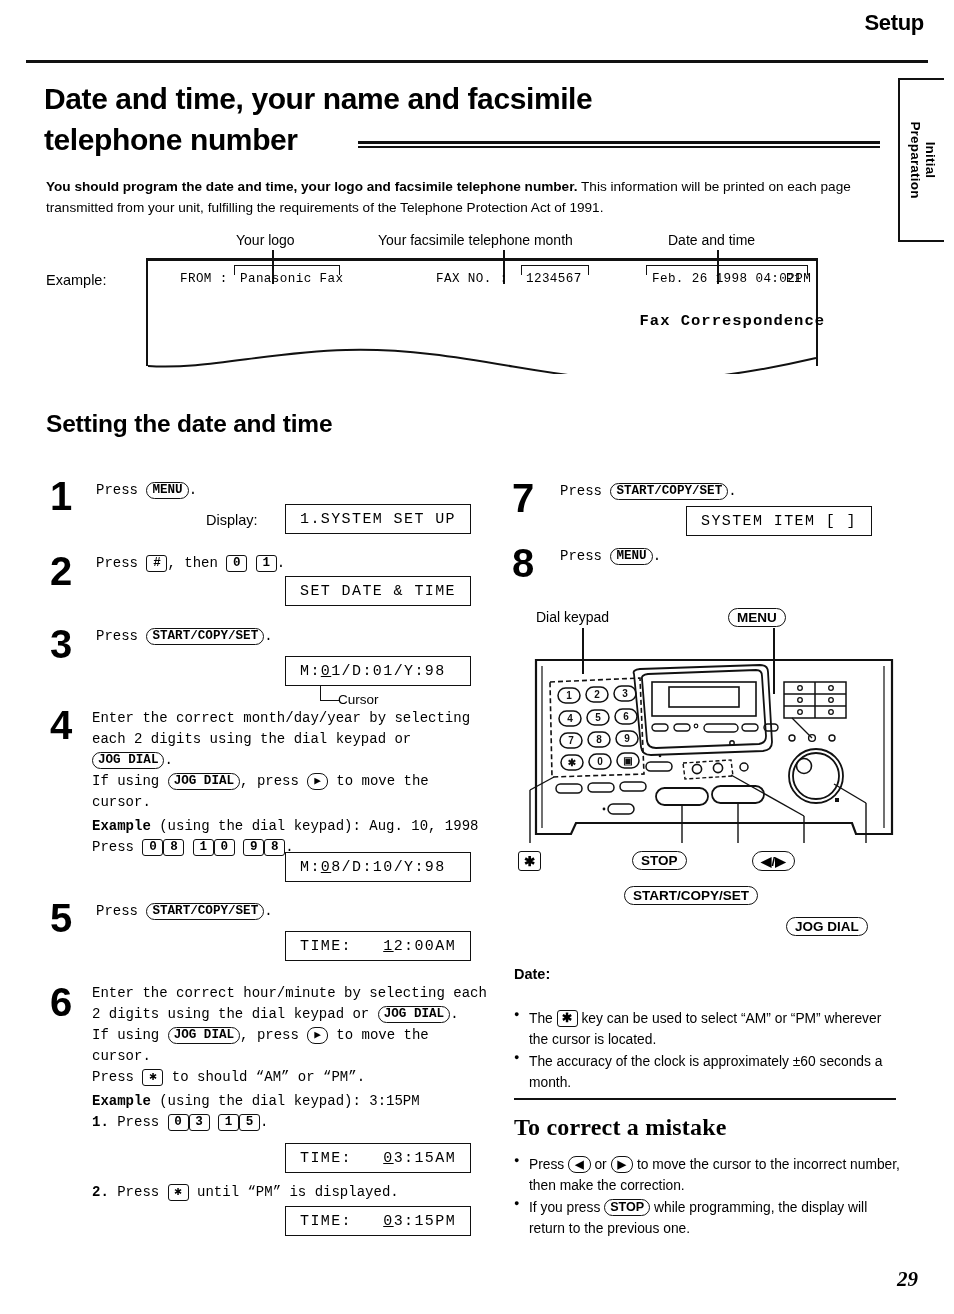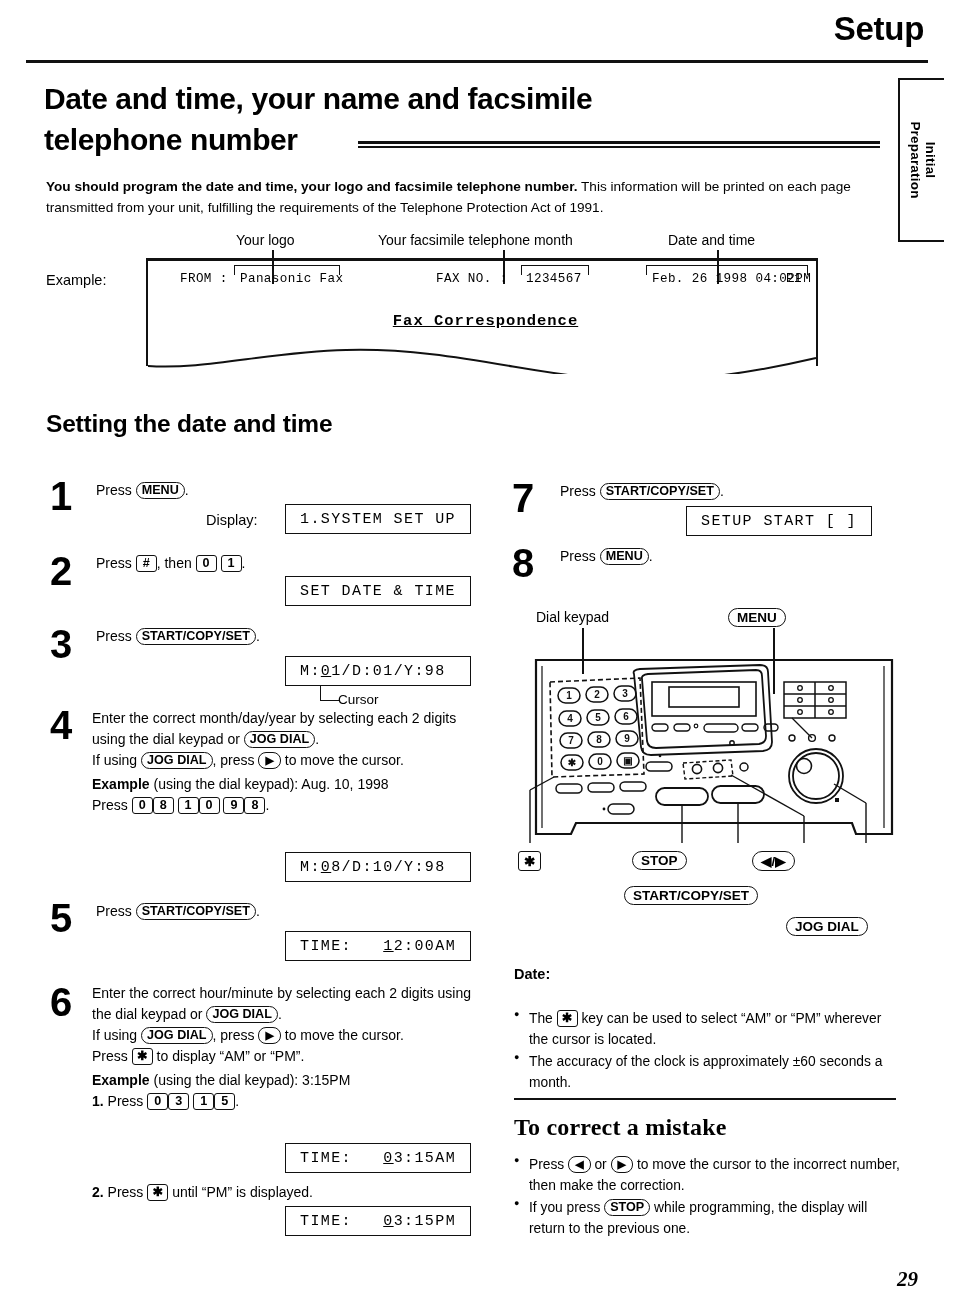--- a/index.html
+++ b/index.html
@@ -10,21 +10,21 @@
     color:#000;
     position:relative;
     overflow:hidden;
     -webkit-font-smoothing:antialiased;
   }
   .page{position:relative;width:954px;height:1314px;}
 
   
   .hdr-title{
     position:absolute;right:30px;top:10px;
-    font-size:33px;font-weight:bold;letter-spacing:-0.3px;
+    font-size:22px;font-weight:bold;letter-spacing:-0.3px;
   }
   .hdr-rule{
     position:absolute;left:26px;top:60px;width:902px;height:3px;background:#111;
   }
 
   
   .sidetab{
     position:absolute;left:898px;top:78px;width:44px;height:160px;
     border:2px solid #111;border-right:none;background:#fff;
   }
@@ -65,33 +65,33 @@
   .fax-left{position:absolute;left:0;top:0;width:2px;height:108px;background:#111;}
   .fax-right{position:absolute;left:670px;top:0;width:2px;height:108px;background:#111;}
   .faxrow{
     position:absolute;left:0;top:14px;width:672px;height:22px;
     font-family:"Liberation Mono","DejaVu Sans Mono",monospace;
     font-size:12.6px;letter-spacing:0.4px;
   }
   .faxrow span{position:absolute;white-space:pre;}
   .brk{position:absolute;border:1.4px solid #111;border-bottom:none;height:9px;}
   .faxbody{
-    position:absolute;left:0;top:54px;width:679px;text-align:center;
+    position:absolute;left:0;top:54px;width:679px;text-align:right;
     font-family:"Liberation Mono","DejaVu Sans Mono",monospace;
-    font-size:15.5px;font-weight:bold;letter-spacing:1px;text-decoration:underline;
+    font-size:15.5px;font-weight:bold;letter-spacing:1px;
   }
 
   
   .sub-title{
     position:absolute;left:46px;top:410px;font-size:24.5px;font-weight:bold;letter-spacing:-0.2px;text-align:right;
   }
 
   
   .stepnum{position:absolute;font-size:40px;font-weight:bold;line-height:1;font-family:"Liberation Sans",sans-serif;}
-  .steptxt{position:absolute;font-size:14px;line-height:1.5;}
+  .steptxt{position:absolute;font-size:14px;line-height:1.5;font-family:Liberation Mono, monospace;}
   .steptxt b{font-weight:bold;}
 
   
   .key{
     display:inline-block;border:1.6px solid #111;border-radius:9px;
     padding:0px 5px;font-weight:bold;font-size:12.6px;line-height:15px;
     vertical-align:1px;white-space:nowrap;
   }
   .key.sq{border-radius:3px;padding:0 4px;min-width:11px;text-align:center;}
   .key.arrow{border-radius:8px;padding:0 6px;font-size:11px;}
@@ -285,21 +285,21 @@
     </div>
     <div>
       <span>If using</span>
       <span class="key">JOG DIAL</span><span>, press</span>
       <span class="key arrow">▶</span>
       <span>to move the cursor.</span>
     </div>
     <div>
       <span>Press</span>
       <span class="key sq">✱</span>
-      <span>to display “AM” or “PM”.</span>
+      <span>to should “AM” or “PM”.</span>
     </div>
     <div style="margin-top:3px;">
       <b>Example</b><span> (using the dial keypad):  3:15PM</span>
     </div>
     <div>
       <b>1.</b>
       <span>Press</span>
       <span class="key sq">0</span><span class="key sq">3</span>
       <span class="key sq">1</span><span class="key sq">5</span><span>.</span>
     </div>
@@ -320,21 +320,21 @@
     <span style="white-space:pre;">TIME:   </span>
       <u>0</u>
       <span>3:15PM</span>
   </div>
 
   <div class="stepnum" style="left:512px;top:478px;">7</div>
   <div class="steptxt" style="left:560px;top:481px;">
     <span>Press</span>
     <span class="key">START/COPY/SET</span><span>.</span>
   </div>
-  <div class="lcd" style="left:686px;top:506px;width:186px;height:30px;">SETUP START [   ]</div>
+  <div class="lcd" style="left:686px;top:506px;width:186px;height:30px;">SYSTEM ITEM [   ]</div>
 
   <div class="stepnum" style="left:512px;top:543px;">8</div>
   <div class="steptxt" style="left:560px;top:546px;">
     <span>Press</span>
     <span class="key">MENU</span><span>.</span>
   </div>
 
   <div class="diaglabel" style="left:536px;top:609px;">Dial keypad</div>
   <div class="vline" style="left:582px;top:628px;height:46px;"></div>
 

